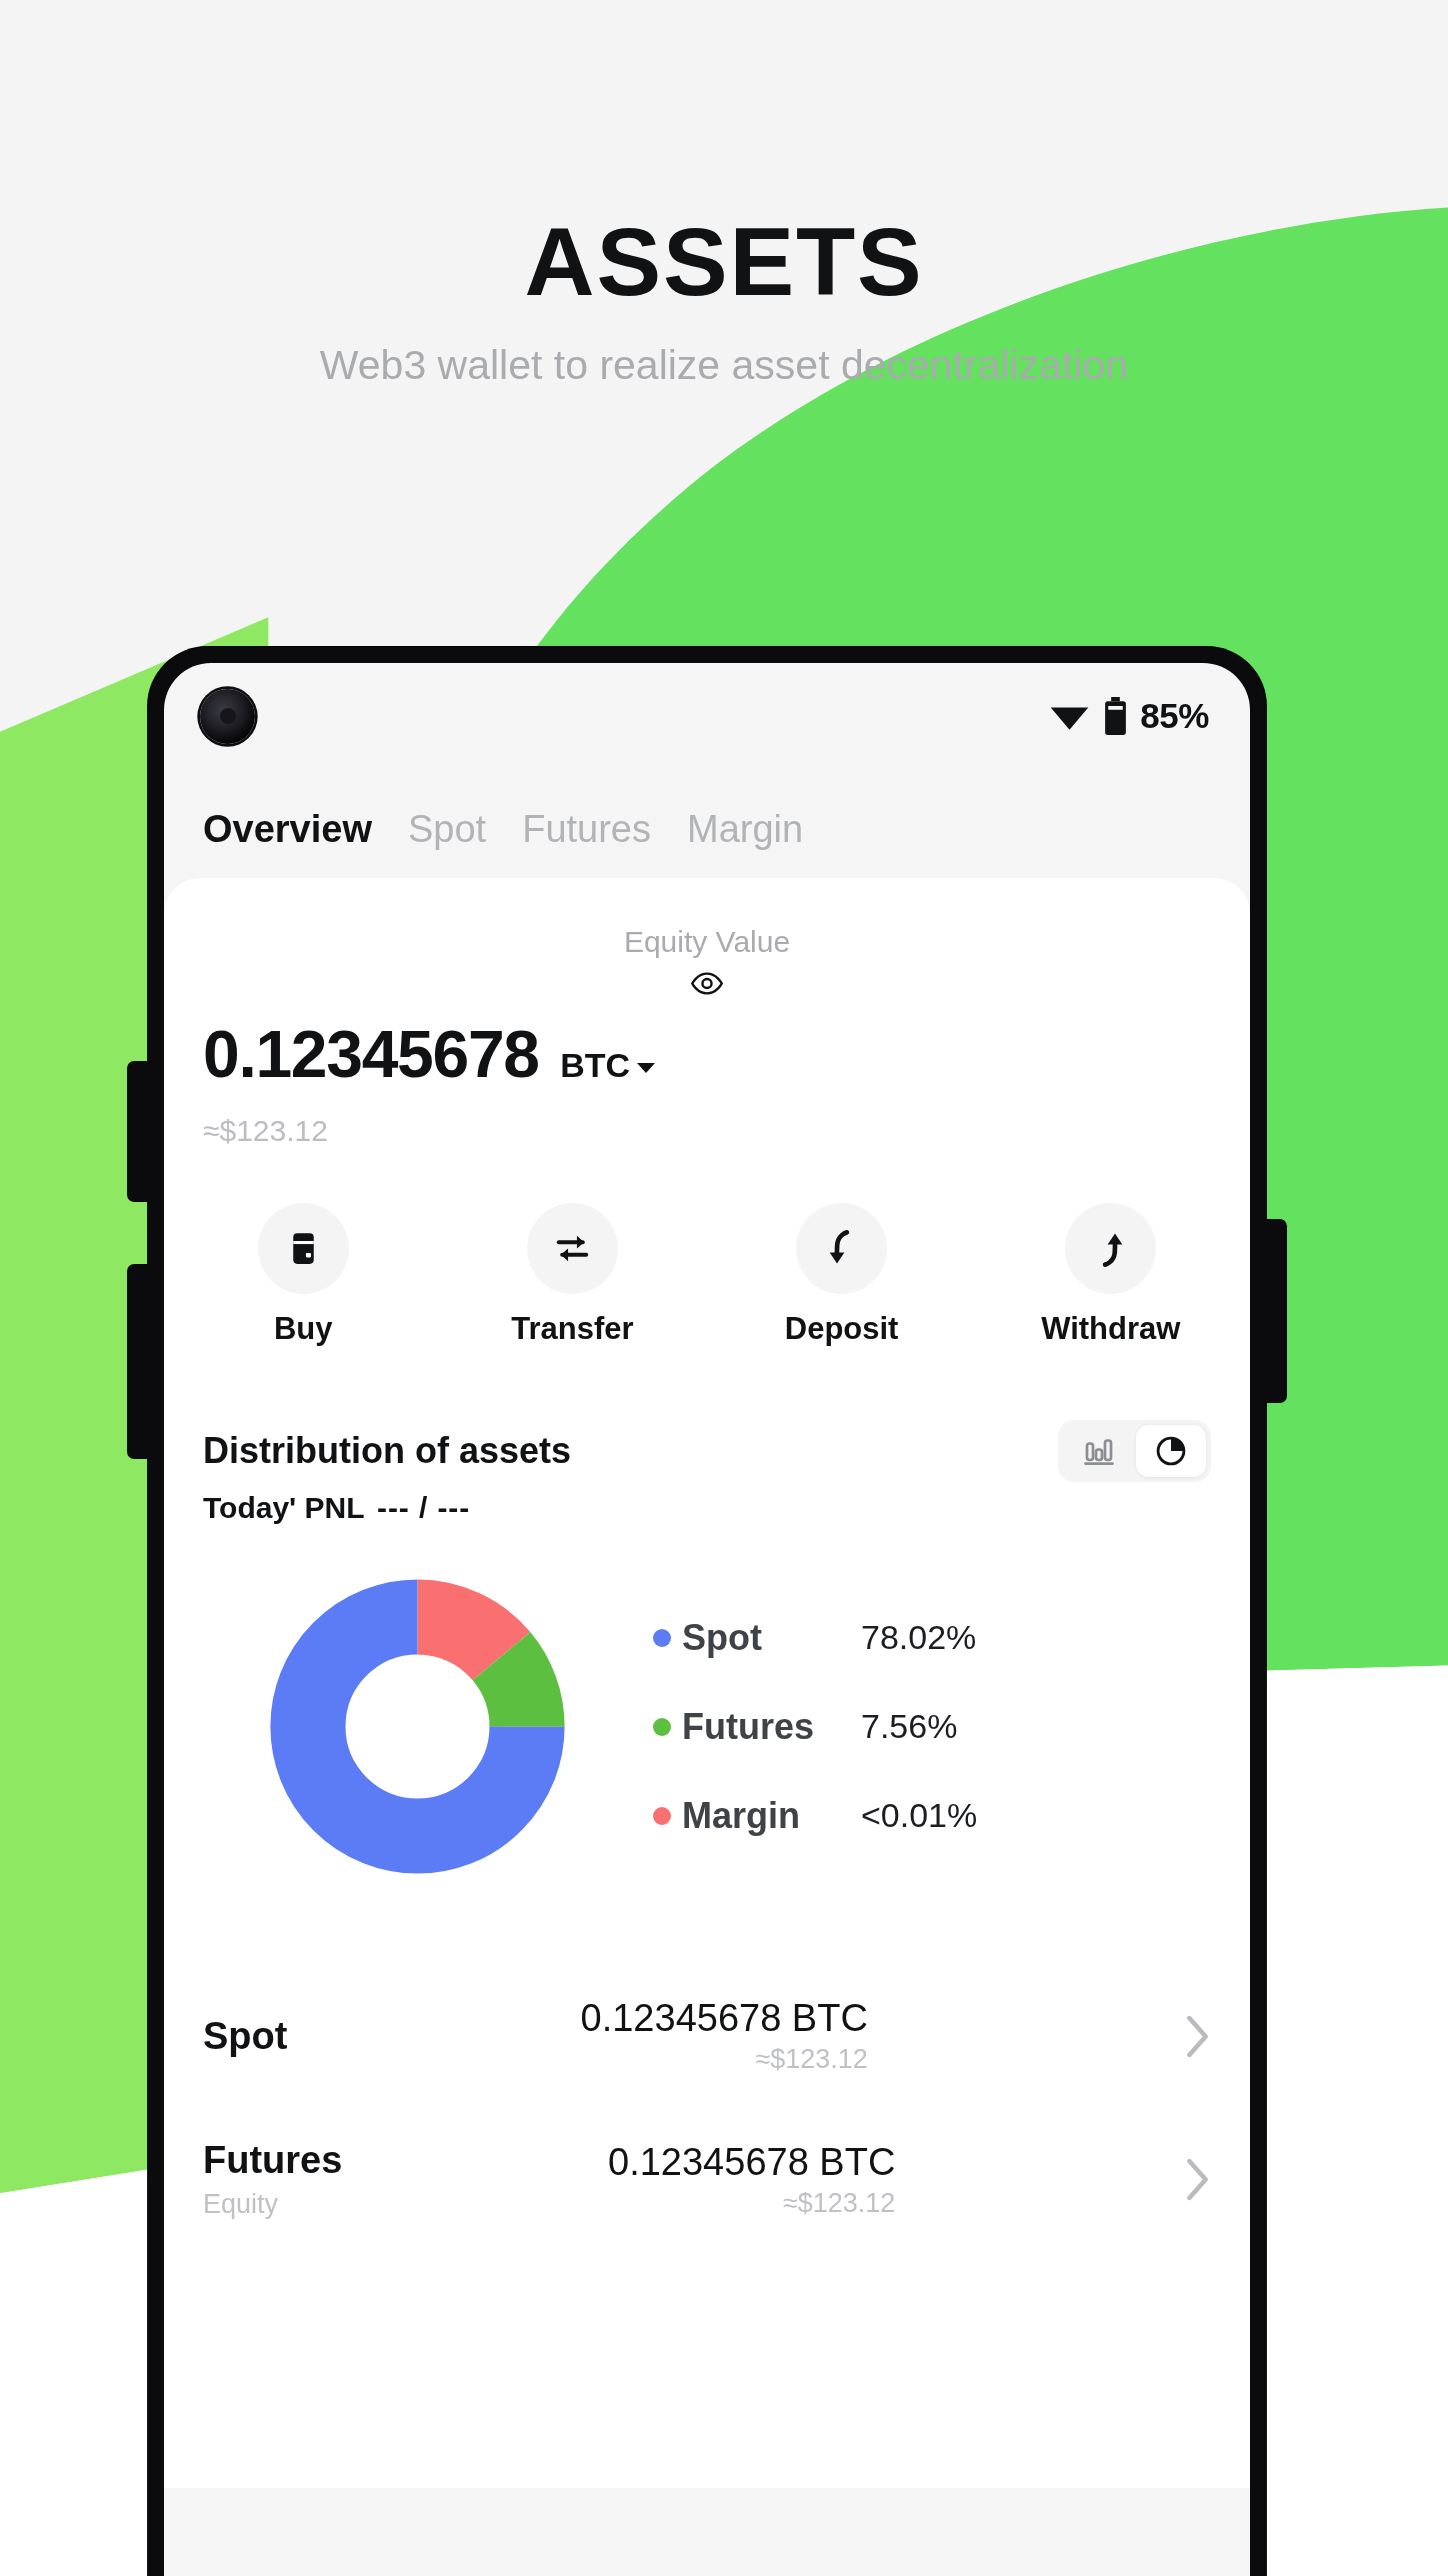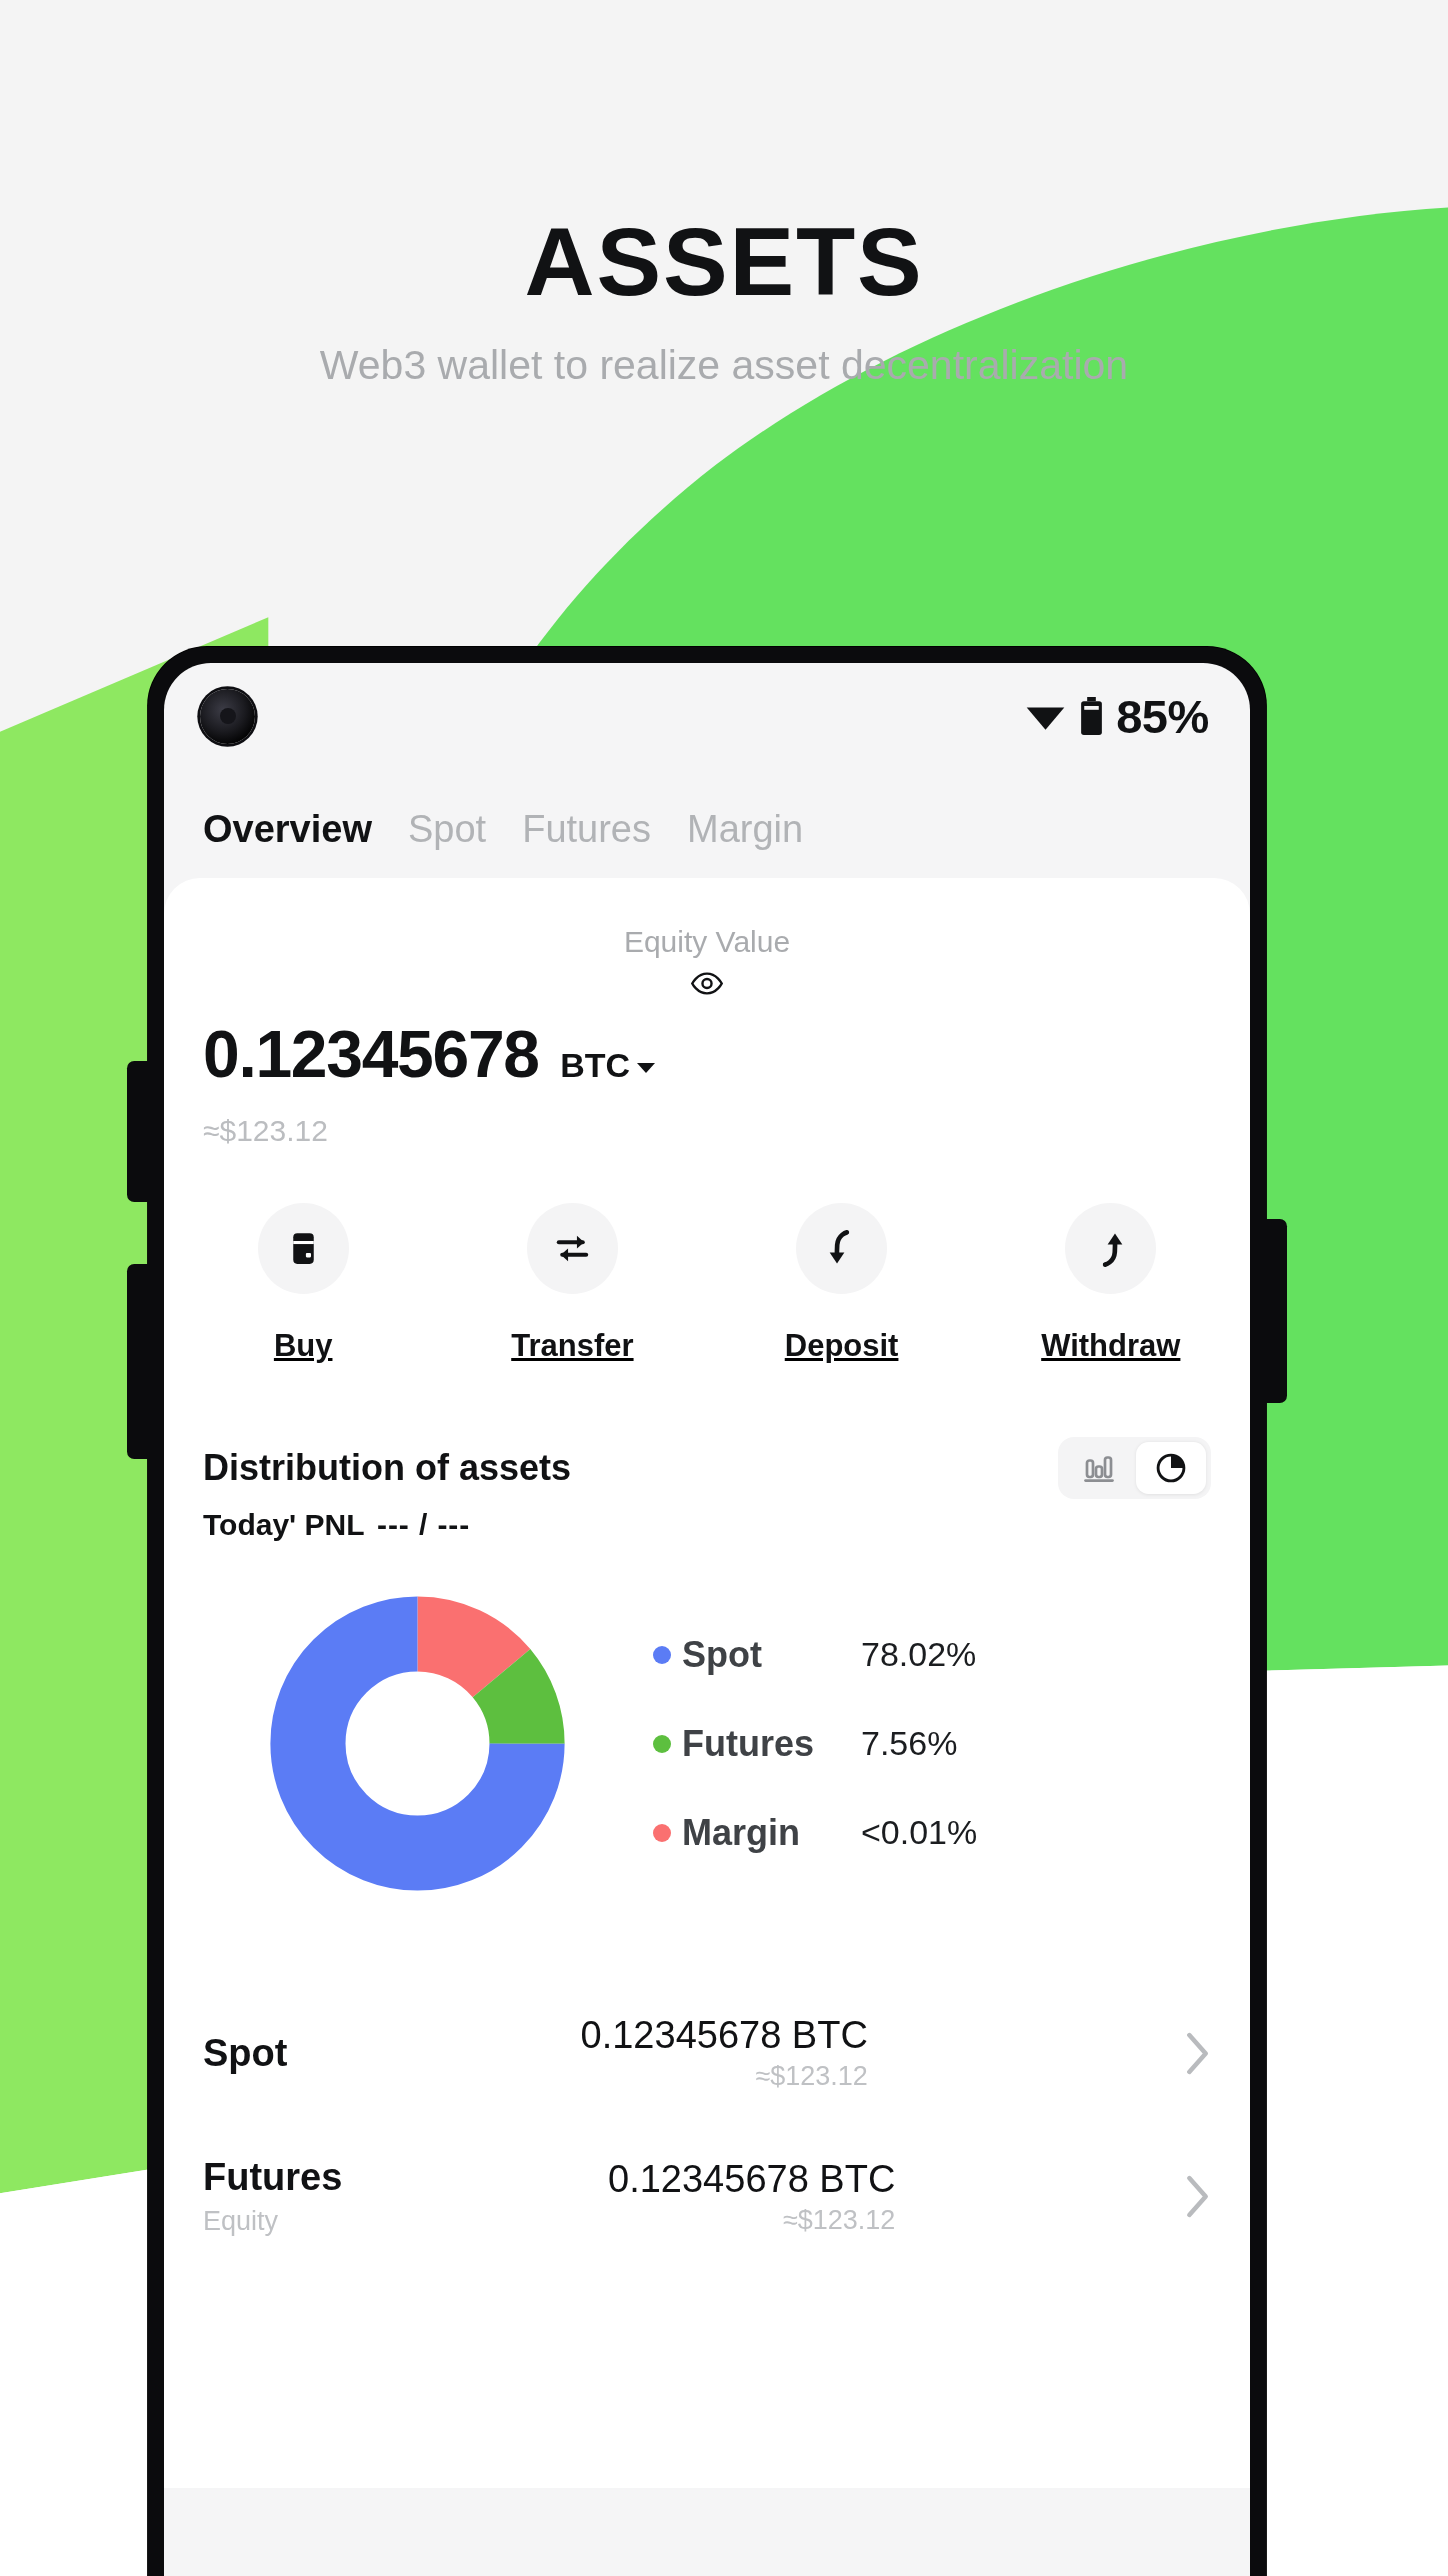--- a/index.html
+++ b/index.html
@@ -59,21 +59,21 @@
     width:55px; height:55px; border-radius:50%;
     background:radial-gradient(circle at 42% 38%, #3c3c46 0%, #1b1b20 46%, #000 78%);
     box-shadow:0 0 0 2.7px #0e0e12;
     position:relative;
   }
   .camera::after{
     content:""; position:absolute; left:50%; top:50%;
     width:16px;height:16px;margin:-8px 0 0 -8px;border-radius:50%;background:#15151a;
   }
   .status-right { display:flex; align-items:center; gap:12.5px; }
-  .battery-pct { font-size:47px; font-weight:600; color:#111214; letter-spacing:-0.4px; }
+  .battery-pct { font-size:35px; font-weight:600; color:#111214; letter-spacing:-0.4px; }
 
   
   .segwrap { display:flex; justify-content:center; margin-top:7.2px; }
   .segment {
     display:flex; align-items:center;
     background:#f0f0f1; border:1.8px solid #e9e9ea;
     border-radius:894px; padding:4.5px;
     height:77px;
   }
   .seg-item {
@@ -104,21 +104,21 @@
   .eq-label { font-size:30px; color:#a9abae; }
   .eq-amount-row { display:flex; align-items:baseline; gap:21.5px; margin-top:21.5px; }
   .eq-amount { font-size:66px; font-weight:bold; color:#111214; letter-spacing:-1.3px; }
   .eq-unit { font-size:34px; font-weight:bold; color:#111214; }
   .caret { width:0;height:0;border-left:9px solid transparent;border-right:9px solid transparent;
            border-top:10.7px solid #111214; display:inline-block; margin-left:7.2px; margin-bottom:3.6px;}
   .eq-usd { font-size:30px; color:#bbbdc0; margin-top:21.5px; }
 
   
   .actions { display:flex; justify-content:space-between; margin-top:55px; padding:0 10.7px; }
-  .action { width:179px; display:flex; flex-direction:column; align-items:center; gap:34px;text-decoration:underline; }
+  .action { width:179px; display:flex; flex-direction:column; align-items:center; gap:17px; }
   .action-circle {
     width:91px;height:91px;border-radius:50%;background:#f4f4f5;
     display:flex;align-items:center;justify-content:center;
   }
   .action-label { font-size:31px; font-weight:bold; color:#111214; }
 
   
   .dist-head {
     display:flex; align-items:center; justify-content:space-between;
     margin-top:73px;

